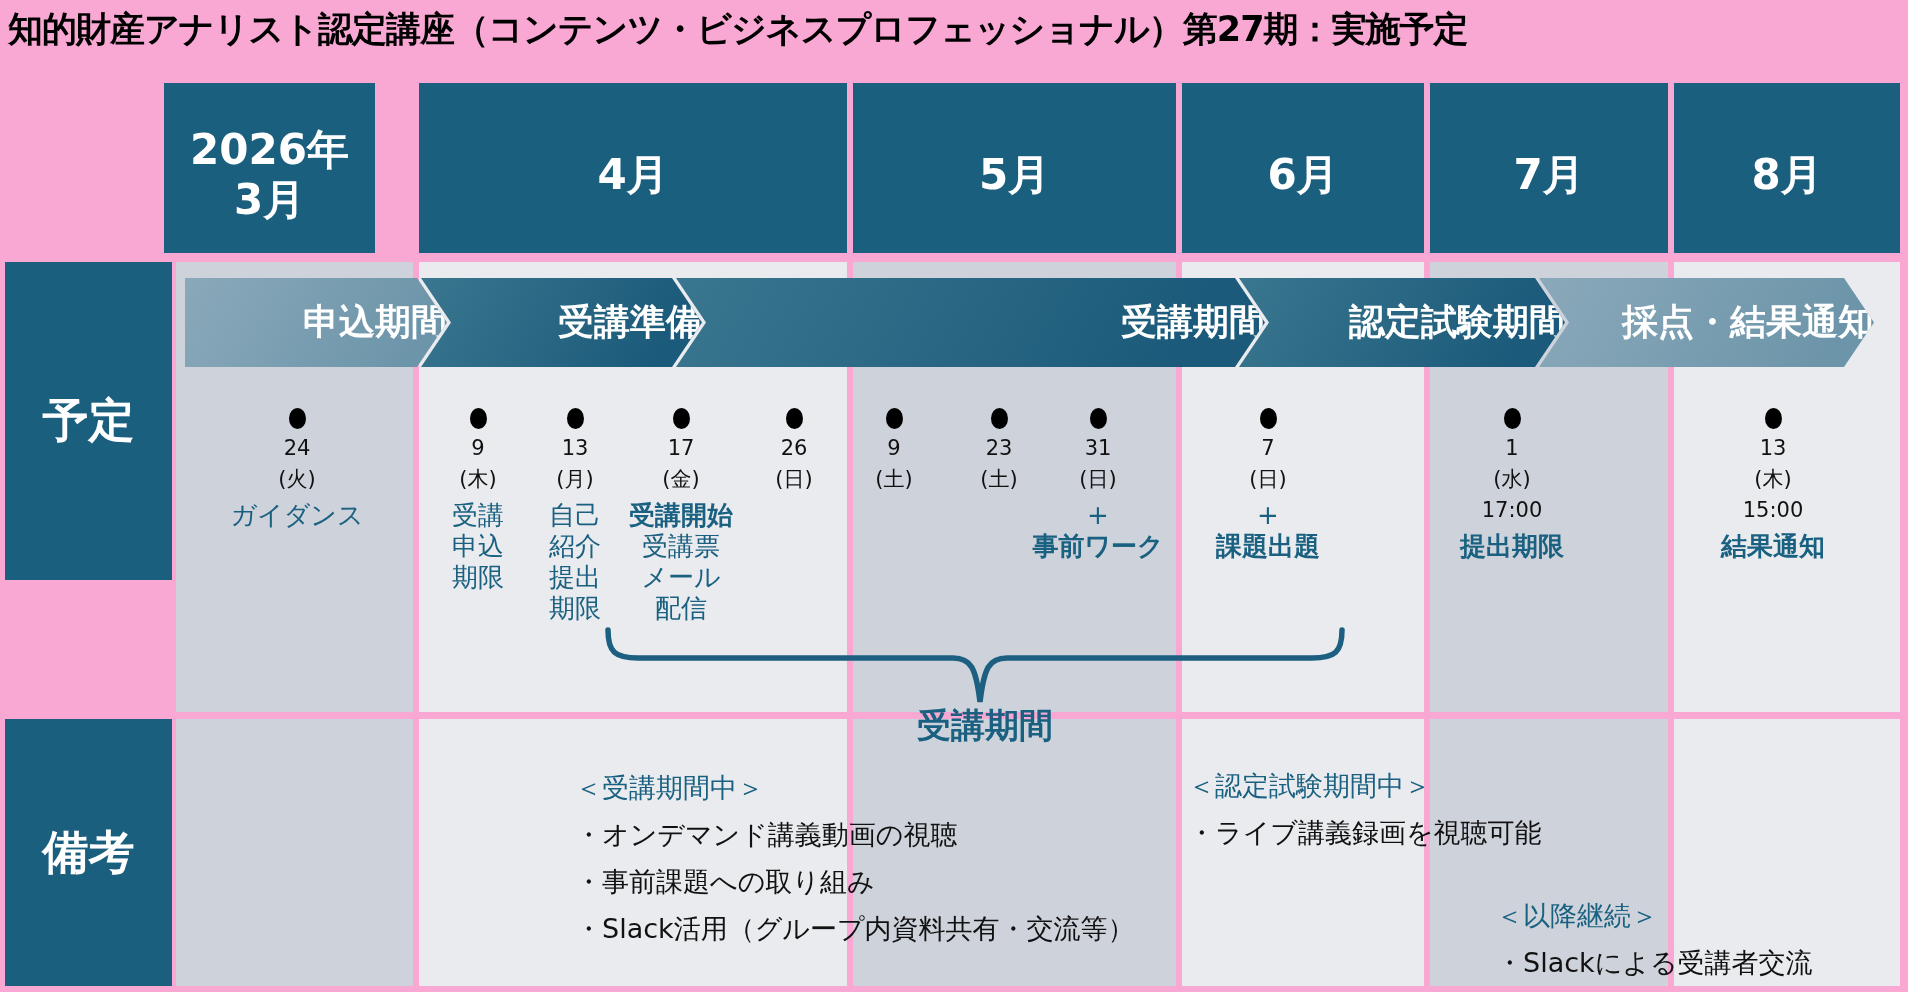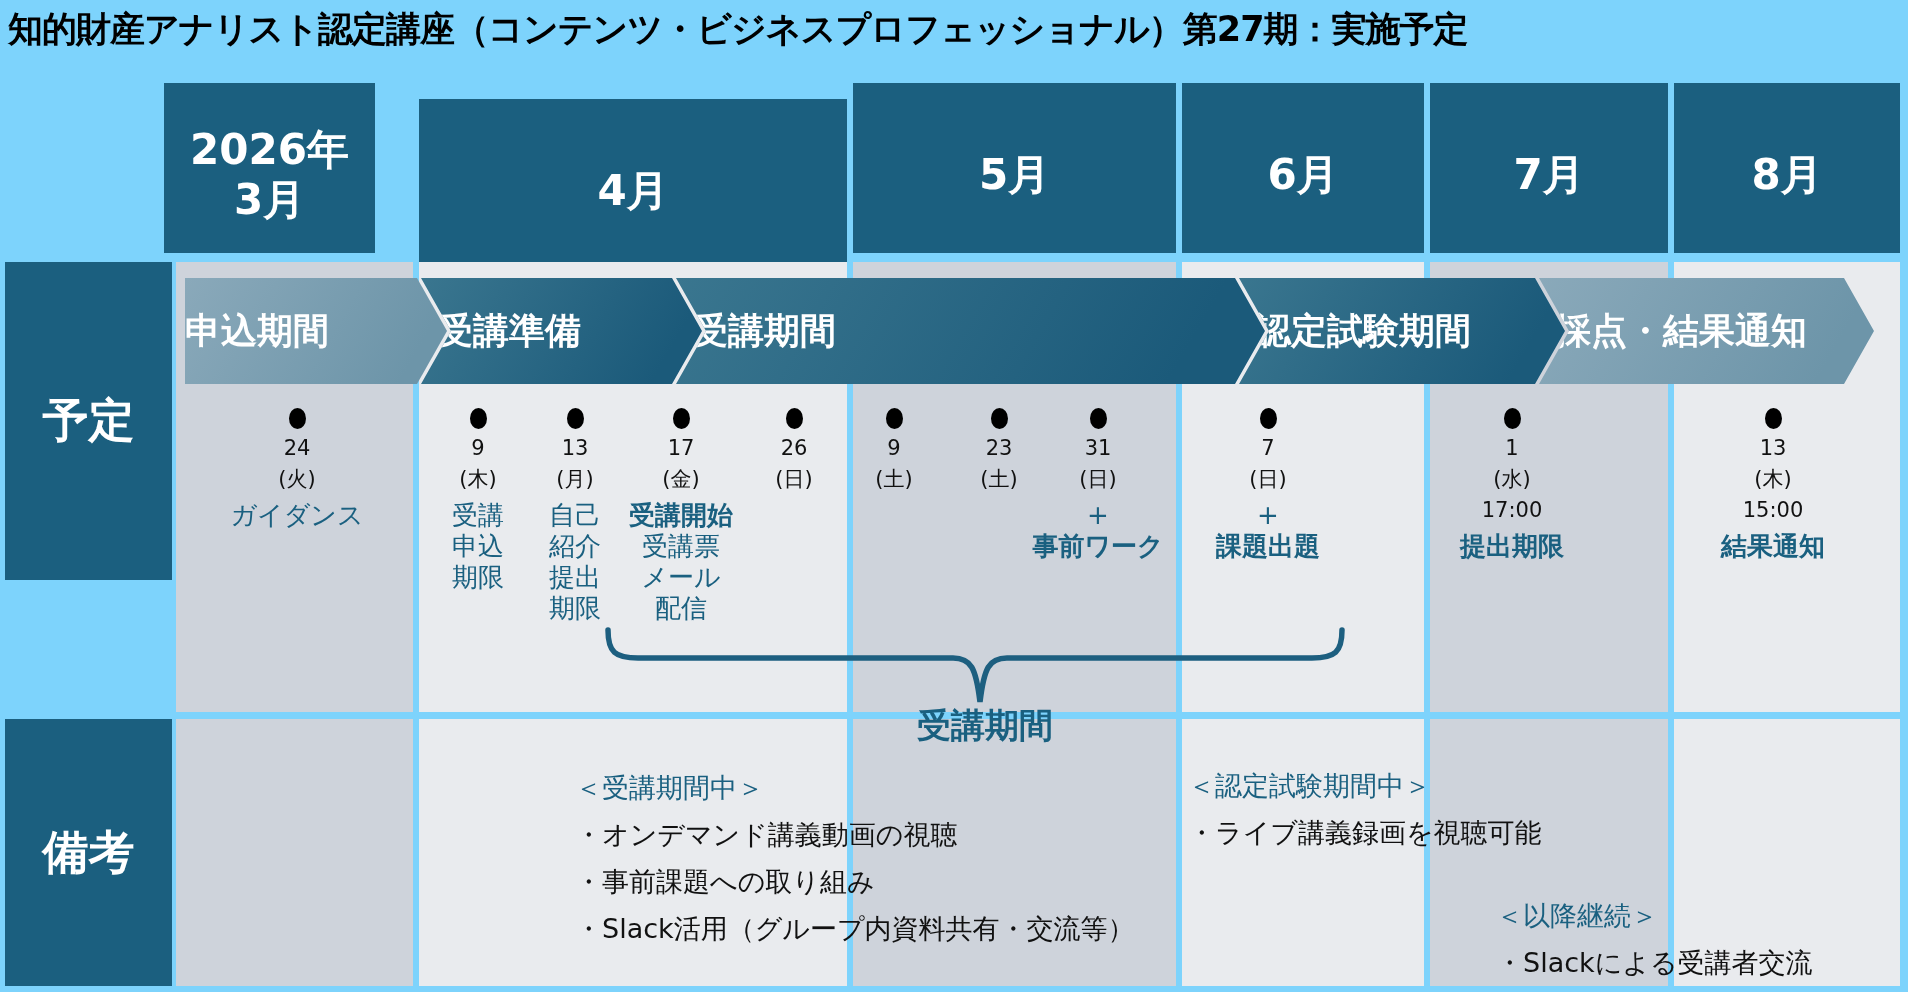--- a/index.html
+++ b/index.html
@@ -1,17 +1,17 @@
 <!DOCTYPE html>
 <html><head>
 <meta charset="utf-8">
 <style>
   html,body { margin:0; padding:0; background:#ffffff; }
   .stage {
-    position:relative; width:1908px; height:992px; background:#7dd3fc;
+    position:relative; width:1908px; height:992px; background:#f9a8d4;
     font-family:"DejaVu Sans", sans-serif; overflow:hidden;
   }
   .page-title {
     position:absolute; left:8px; top:6px; font-size:35px; font-weight:800;
     color:#000000; letter-spacing:-1px; white-space:nowrap;
   }
   
   .hdr-cell {
     position:absolute; top:83px; height:170px; background:#1b5f7f; color:#ffffff;
     display:flex; flex-direction:column; align-items:center; justify-content:center;
@@ -23,22 +23,22 @@
     position:absolute; left:5px; width:167px; background:#1b5f7f; color:#ffffff;
     display:flex; align-items:center; justify-content:center;
     font-weight:bold; font-size:46px;
   }
   
   .stripe { position:absolute; }
   .stripe.dark  { background:#ced3db; }
   .stripe.light { background:#e9ebee; }
   
   .phase {
-    position:absolute; top:278px; height:106px;
-    display:flex; align-items:center; justify-content:flex-start;
+    position:absolute; top:278px; height:89px;
+    display:flex; align-items:center; justify-content:flex-end;
     color:#ffffff; font-weight:bold; font-size:36px; white-space:nowrap;
     box-sizing:border-box;
   }
   .phase.dark  { background:linear-gradient(120deg,#3a768f 0%,#1b5a7a 85%); }
   .phase.light { background:linear-gradient(120deg,#8aa9ba 0%,#6d95a9 85%); }
   .phase.first { clip-path:polygon(0 0, calc(100% - 30px) 0, 100% 50%, calc(100% - 30px) 100%, 0 100%); }
   .phase.mid   { clip-path:polygon(0 0, calc(100% - 30px) 0, 100% 50%, calc(100% - 30px) 100%, 0 100%, 30px 50%); padding-left:16px; }
   
   .event { position:absolute; top:408px; width:180px; margin-left:-90px; text-align:center; }
   .dot   { width:17px; height:21px; border-radius:50%; background:#000000; margin:0 auto 4px auto; }
@@ -60,21 +60,21 @@
 <body>
 
 <div class="stage">
 
   <div class="page-title">知的財産アナリスト認定講座（コンテンツ・ビジネスプロフェッショナル）第27期：実施予定</div>
 
   <div class="hdr-cell" style="left:164px;width:211px;text-align:right;">
     <span>2026年</span>
     <span>3月</span>
   </div>
-  <div class="hdr-cell" style="left:419px;width:428px;margin-top:16px;">
+  <div class="hdr-cell" style="left:419px;width:428px;">
     <span>4月</span>
   </div>
   <div class="hdr-cell" style="left:853px;width:323px;">
     <span>5月</span>
   </div>
   <div class="hdr-cell" style="left:1182px;width:242px;">
     <span>6月</span>
   </div>
   <div class="hdr-cell" style="left:1430px;width:238px;">
     <span>7月</span>

